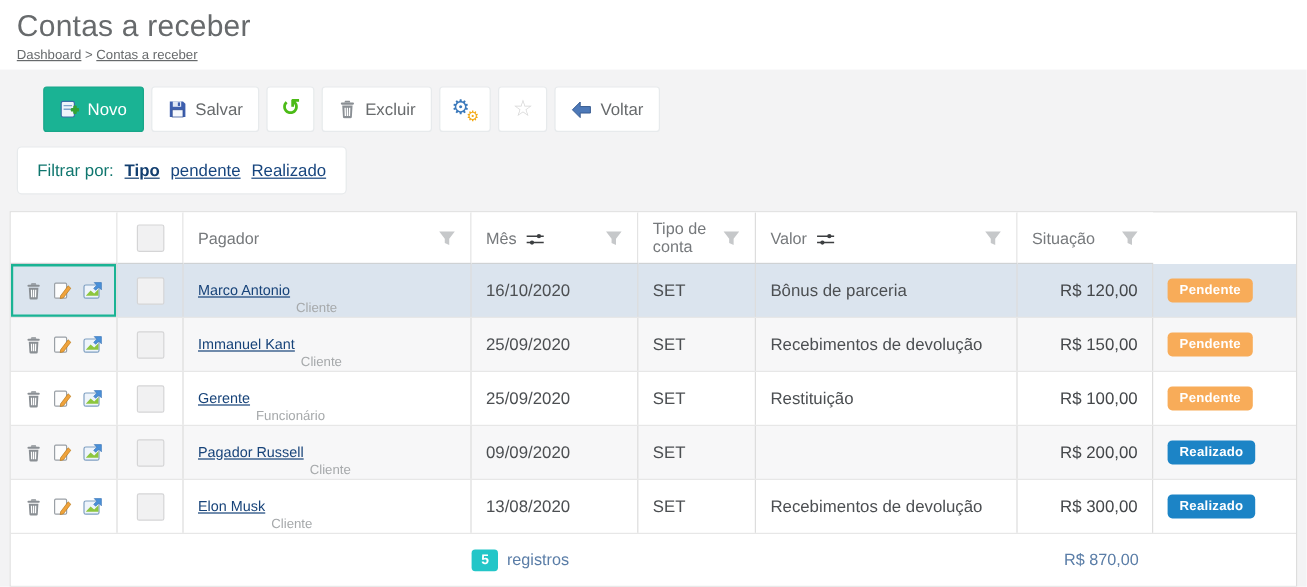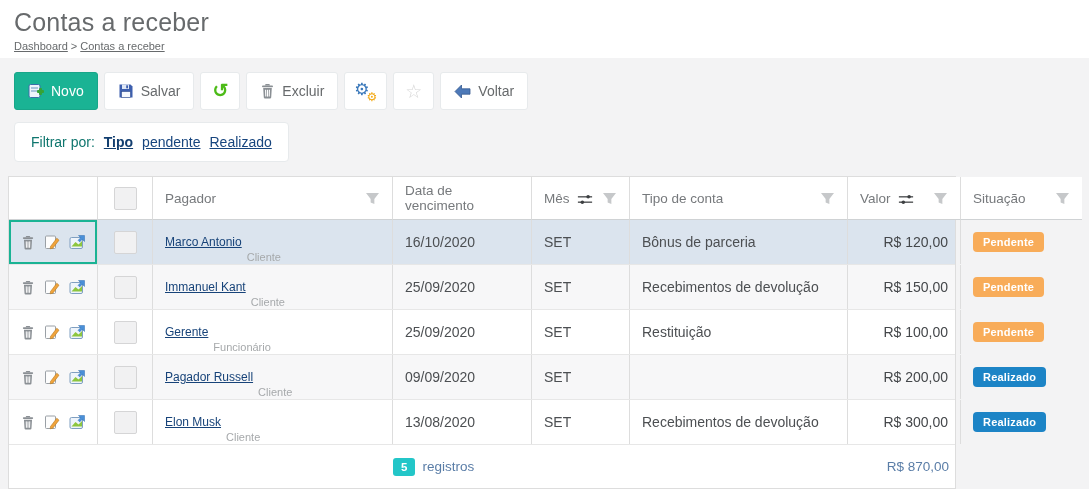--- a/index.html
+++ b/index.html
@@ -20,42 +20,42 @@
   .content { background:#f3f3f4; padding:14px 0 0 0; min-height:437px; }
 
   
   .toolbar { display:flex; gap:6px; padding:0 14px; }
   .btn {
     display:inline-flex; align-items:center; gap:7px;
     background:#ffffff; border:1px solid #e7eaec; border-radius:3px;
     font-size:14px; color:#676a6c; padding:8px 13px; height:38px; cursor:pointer;
     font-family:"Liberation Sans", sans-serif;
   }
-  .btn-primary { background:#1ab394; border-color:#18a689; color:#ffffff; }
+  .btn-primary { background:#1ab394; border-color:#18a689; color:#ffffff;margin-left:22px; }
   .btn-icon-only { padding:8px 11px; }
   .glyph { line-height:1; display:inline-block; }
   .refresh-glyph { color:#4cbb17; font-size:19px; font-weight:bold; transform:translateY(-1px); }
   .star-glyph { color:#d6d6d6; font-size:19px; }
   .gears-wrap { position:relative; width:19px; height:18px; }
   .gear-big { position:absolute; left:-2px; top:-3px; color:#3b79bb; font-size:17px; }
   .gear-small { position:absolute; right:-2px; bottom:-4px; color:#f3a913; font-size:12px; }
 
   
   .filterbar-wrap { padding:12px 14px 14px 14px; }
   .filterbar {
     display:inline-flex; align-items:center; gap:9px;
     background:#ffffff; border:1px solid #e7eaec; border-radius:4px;
     padding:10px 16px; font-size:14px; height:40px;
   }
   .filterbar .flabel { color:#0f766e; }
   .filterbar a { color:#17457e; text-decoration:underline; cursor:pointer; }
   .filterbar a.active { font-weight:bold; color:#123e6f; }
 
   
-  .grid-table { margin:0 8px; background:#ffffff; border:1px solid #dddddd; width:948px; }
+  .grid-table { margin:0 8px; background:#ffffff; border:1px solid #dddddd; width:1073px; }
   .trow { display:grid; grid-template-columns:89px 55px 240px 139px 98px 218px 113px 121px; }
   .cell {
     border-right:1px solid #dddddd;
     display:flex; align-items:center;
     padding:0 12px; font-size:14px; color:#4c4f52;
     min-height:44px; position:relative;
   }
   .cell:last-child { border-right:none; }
   .thead .cell { min-height:43px; color:#76797c; font-size:13.5px; background:#ffffff; border-bottom:1px solid #cfd2d4; }
   .body-row { border-bottom:1px solid #e7e7e7; background:#ffffff; }
@@ -186,23 +186,20 @@
         <div class="checkbox"></div>
       </div>
       <div class="cell hdr-spread">
         <span>Pagador</span>
         <span class="icon-btn">
           <svg width="15" height="13" viewBox="0 0 16 14">
               <path d="M1 1 h14 L10 7.5 V13 L6 11.3 V7.5 z" fill="#c6c8ca"></path>
             </svg>
         </span>
       </div>
-      <div class="cell">
-        <span>Data de vencimento</span>
-      </div>
       <div class="cell hdr-spread">
         <span class="hdr-left">
           <span>Mês</span>
           <span class="icon-btn">
             <svg width="16" height="13" viewBox="0 0 18 14">
               <line x1="1" y1="4" x2="17" y2="4" stroke="#3c3f41" stroke-width="1.4"></line>
               <circle cx="12.5" cy="4" r="2" fill="#3c3f41"></circle>
               <line x1="1" y1="10" x2="17" y2="10" stroke="#3c3f41" stroke-width="1.4"></line>
               <circle cx="6" cy="10" r="2" fill="#3c3f41"></circle>
             </svg>

